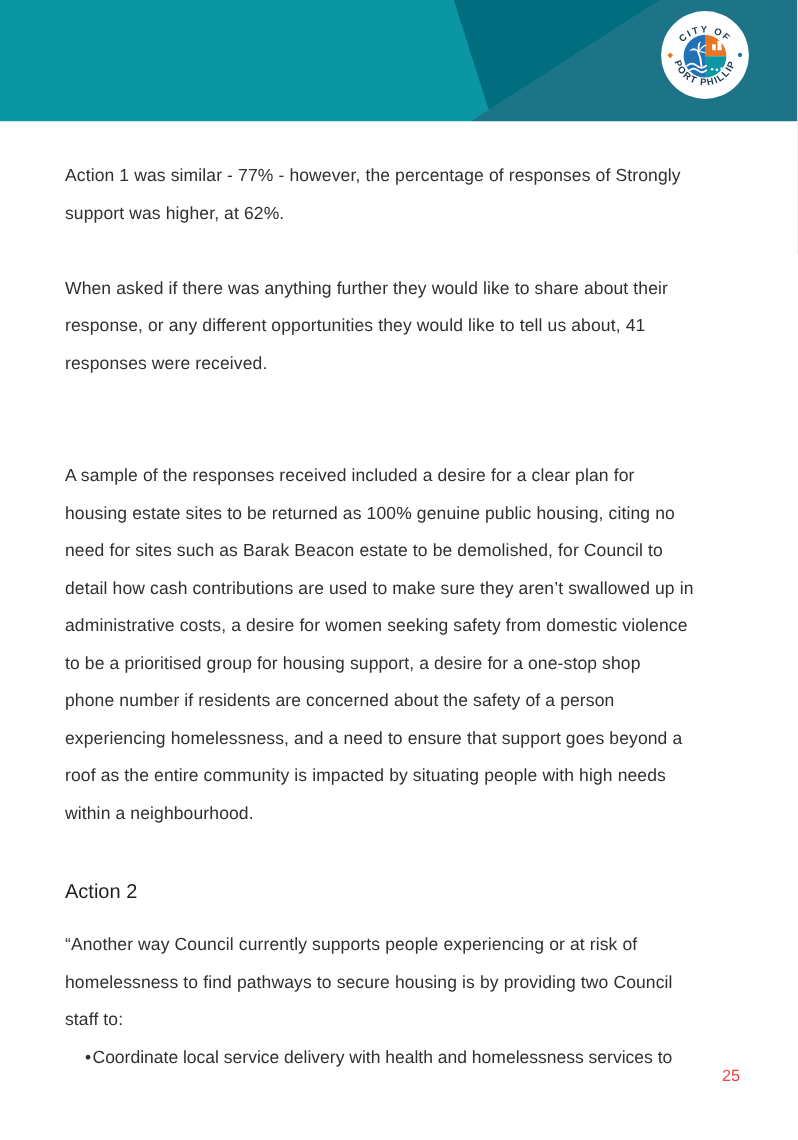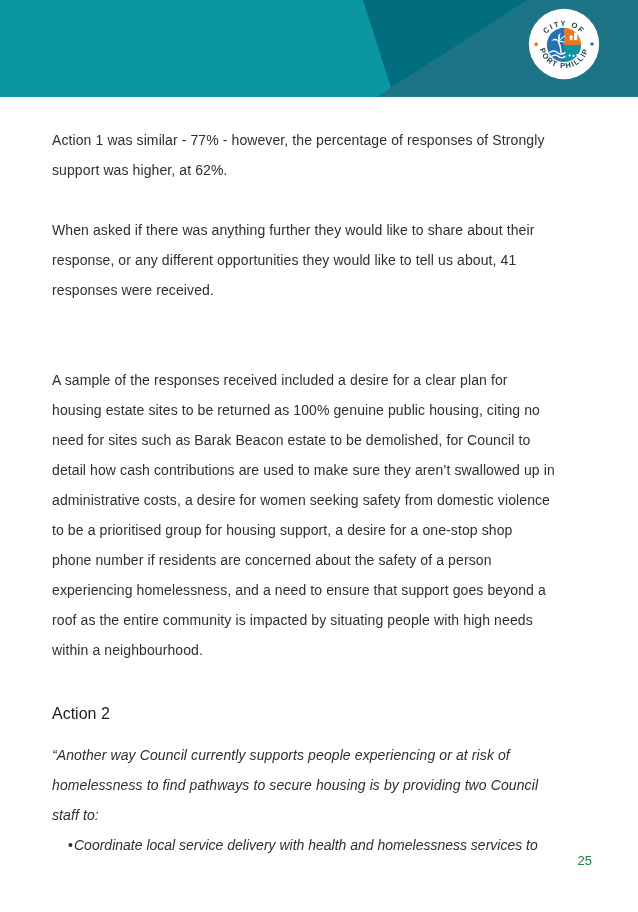--- a/index.html
+++ b/index.html
@@ -62,46 +62,45 @@
   .p2 { top: 215px; }
   .p3 { top: 365px; }
   .heading {
     position: absolute;
     left: 52px; top: 699px;
     font-size: 16px;
     font-weight: 400;
     color: #1E1E1E;
     line-height: 30px;
   }
-  .quote { top: 740px; font-style: italic; }
+  .quote { top: 740px; }
   .bullet-row {
     position: absolute;
     left: 52px; top: 830px;
     display: flex;
     align-items: flex-start;
     font-size: 14px;
     line-height: 30px;
     color: #2F2F2F;
   }
   .bullet-marker {
     width: 20px;
     padding-left: 16px;
     font-style: normal;
     flex: 0 0 auto;
   }
   .bullet-text {
-    font-style: italic;
     white-space: pre;
     margin-left: 2px;
   }
   .page-number {
     position: absolute;
     right: 46px; top: 853px;
     font-size: 13px;
-    color: #15803d;
+    color: #ef4444;
   }
 </style>
 </head>
 <body>
 
 <div class="page">
 
   <div class="header">
     <div class="wedge-dark"></div>
     <div class="wedge-right"></div>

